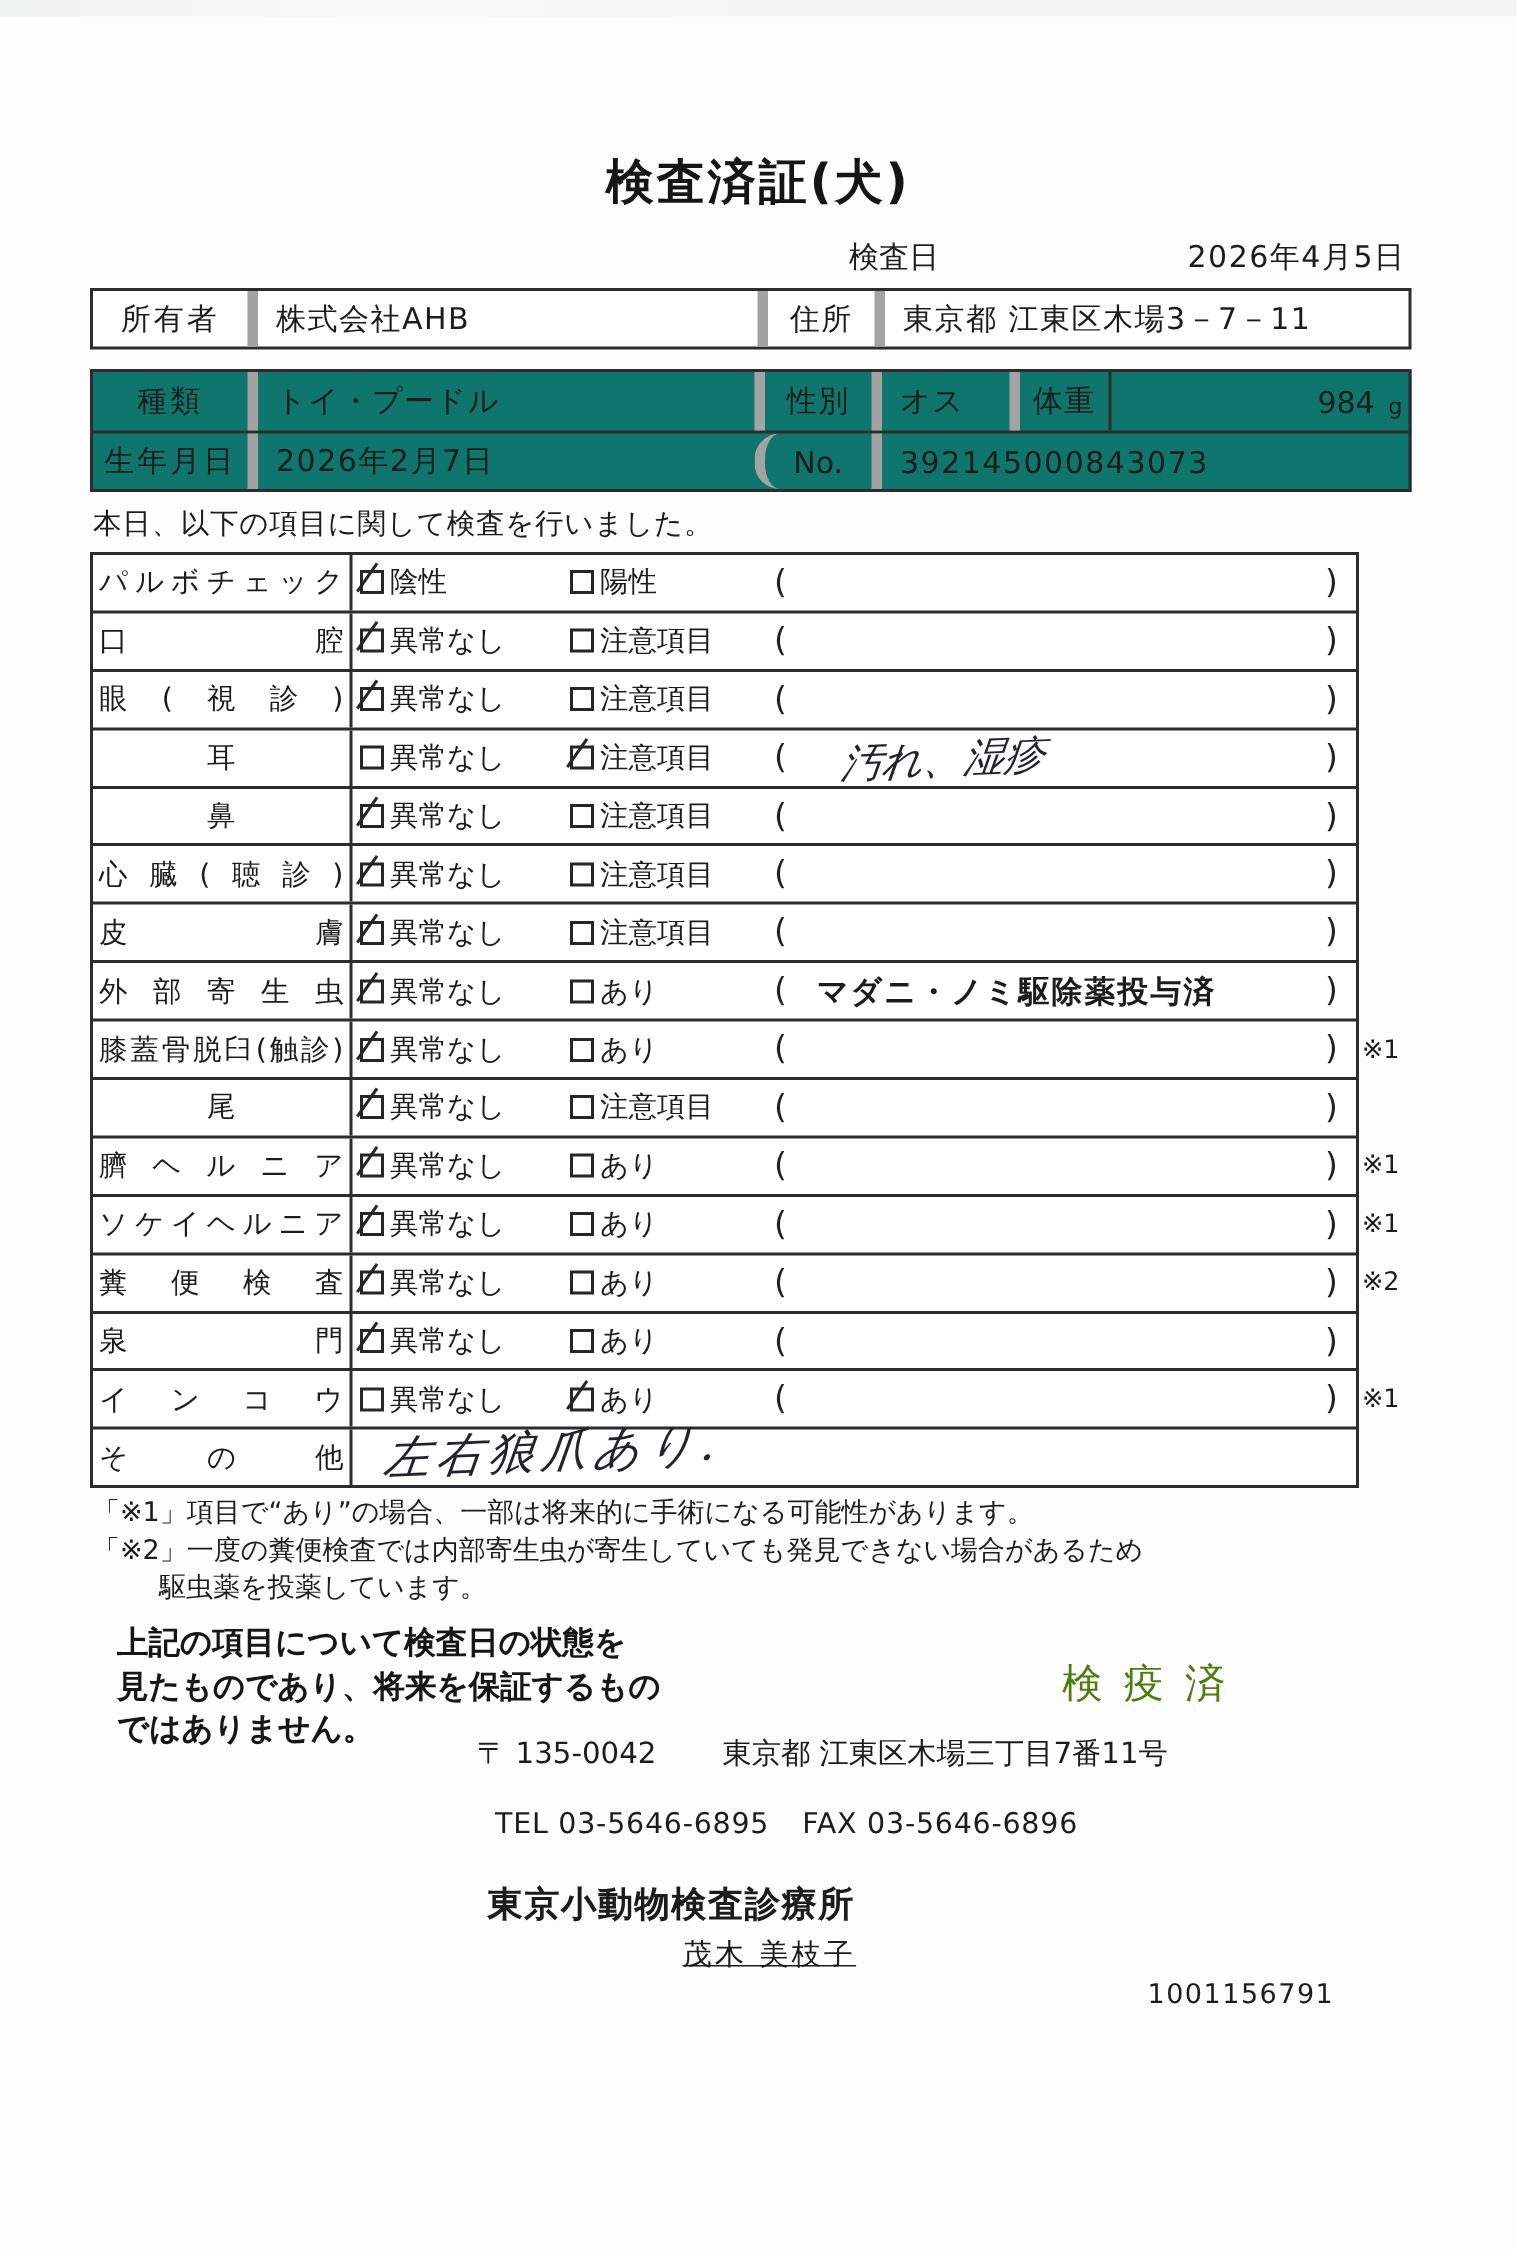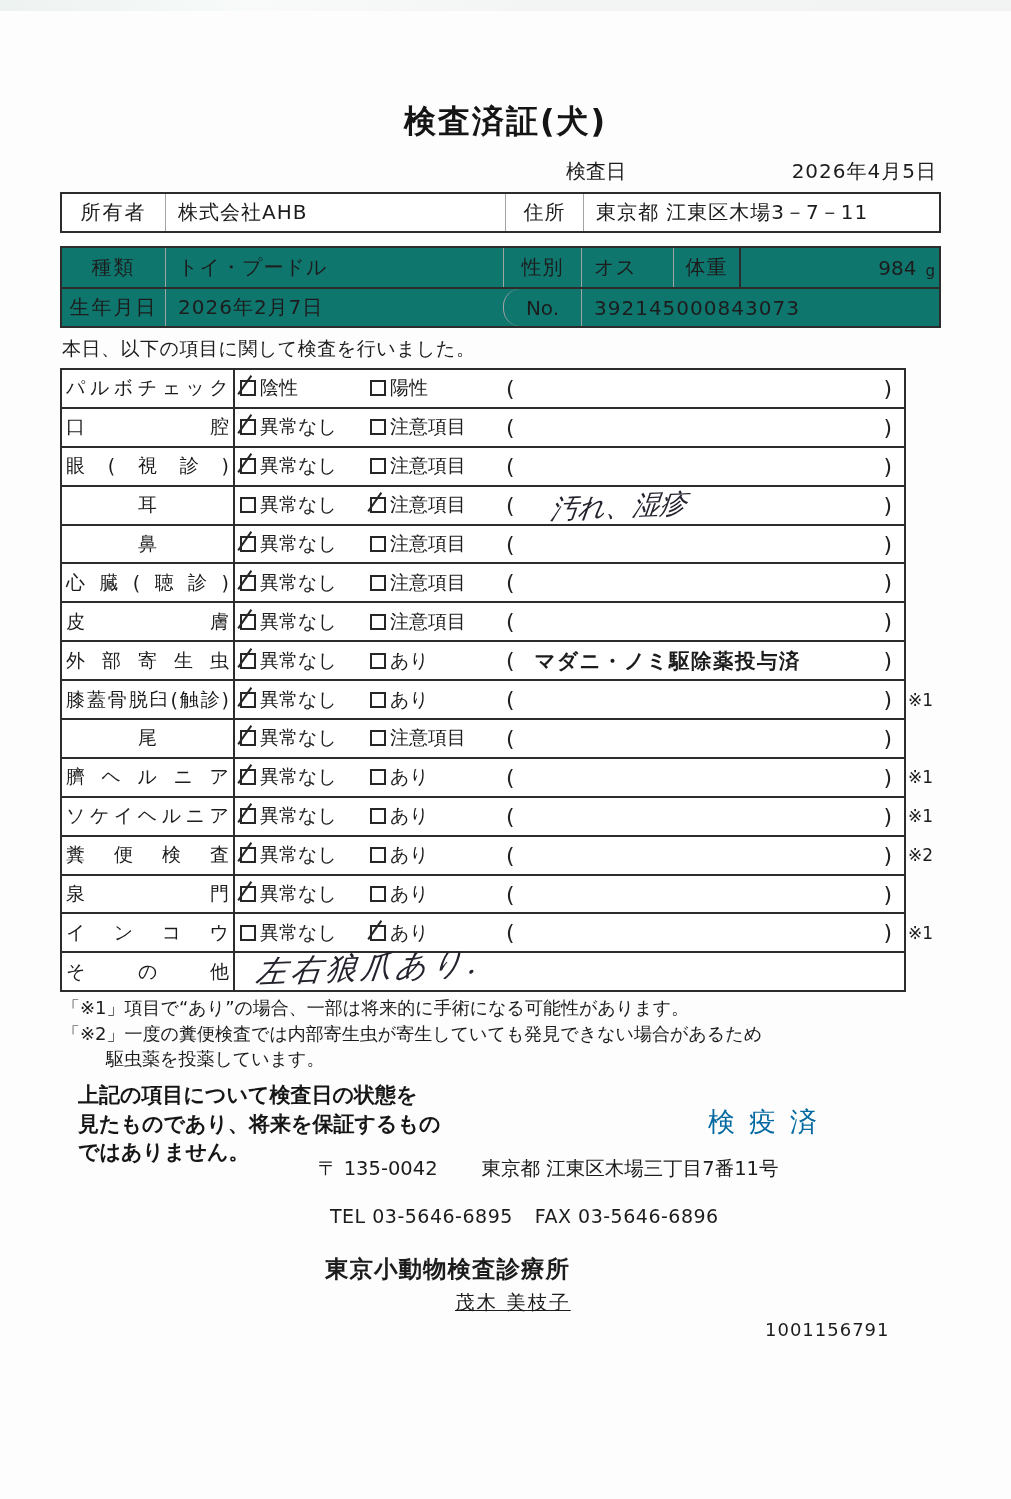--- a/index.html
+++ b/index.html
@@ -26,21 +26,21 @@
   .exam-date-value{position:absolute;right:74px;letter-spacing:1px;}
 
   
   .tableA{
     position:absolute;top:192px;left:60px;width:877px;
     display:grid;grid-template-columns:103px 340px 78px auto;
     border:2px solid #2c2c2c;background:#fff;
   }
   .tableA > div{height:37px;display:flex;align-items:center;font-size:20px;}
   .cell-label{justify-content:center;letter-spacing:2px;}
-  .cell-value{padding-left:12px;border-left:1px solid #a3a3a3;letter-spacing:1px;}
+  .cell-value{padding-left:12px;border-left:7px solid #a3a3a3;letter-spacing:1px;}
 
   
   .tableB{position:absolute;top:246px;left:60px;width:877px;border:2px solid #2c2c2c;background:#0f766e;}
   .tableB .row1{display:grid;grid-template-columns:103px 338px 78px 92px 66px auto;border-bottom:2px solid #2c2c2c;}
   .tableB .row2{display:grid;grid-template-columns:103px 338px 78px auto;}
   .tableB .row1 > div{height:39px;display:flex;align-items:center;font-size:20px;}
   .tableB .row2 > div{height:37px;display:flex;align-items:center;font-size:20px;}
   .weight-cell{justify-content:flex-end;padding-right:4px;border-left:2px solid #2c2c2c;}
   .weight-unit{font-size:15px;margin-left:9px;margin-top:6px;}
 
@@ -54,21 +54,21 @@
   .irow{display:flex;height:36.9px;border-bottom:2px solid #2c2c2c;position:relative;}
   .irow:last-child{border-bottom:none;}
   .lcell{
     width:163px;flex:none;border-right:2px solid #2c2c2c;
     display:flex;justify-content:space-between;align-items:center;
     padding:0 4px;font-size:19px;overflow:hidden;
   }
   .lcell.single{justify-content:center;}
   .ccell{flex:1;display:flex;align-items:center;padding-left:5px;padding-right:12px;font-size:19px;}
   .opt{display:flex;align-items:center;flex:none;}
-  .opt1{width:130px;}
+  .opt1{width:140px;}
   .opt2{width:136px;}
   .cb{width:12px;height:12px;border:2px solid #262626;position:relative;flex:none;margin-right:4px;background:#fff;}
   .cb.checked::after{
     content:"";position:absolute;width:23px;height:2px;background:#262626;
     left:-3px;bottom:-1px;transform:rotate(-55deg);transform-origin:left bottom;
   }
   .paren{font-size:22px;font-weight:400;color:#222;}
   .pcontent{flex:1;padding:0 8px;white-space:nowrap;overflow:visible;}
   .pcontent.printedval{font-weight:700;font-size:20.5px;letter-spacing:1.5px;padding-left:20px;}
   .hand{
@@ -80,21 +80,21 @@
   .notemark{
     position:absolute;right:-46px;top:50%;transform:translateY(-50%);
     font-size:17px;width:42px;text-align:left;padding-left:6px;color:#1c1c1c;
   }
 
   .footnote1{position:absolute;top:996px;left:62px;margin:0;font-size:18px;}
   .footnote2{position:absolute;top:1021px;left:62px;margin:0;font-size:18px;line-height:25px;}
   .footnote2 .indent{padding-left:44px;display:block;}
 
   .disclaimer{position:absolute;top:1069px;left:66px;margin:12px;font-size:21px;font-weight:700;line-height:28.5px;color:#161616;}
-  .stamp{position:absolute;top:1104px;left:708px;font-size:27px;letter-spacing:14px;color:#0369a1;}
+  .stamp{position:absolute;top:1104px;left:708px;font-size:27px;letter-spacing:14px;color:#4d7c0f;}
 
   .addr-line{position:absolute;top:1155px;left:318px;display:flex;gap:44px;font-size:19.5px;}
   .tel-line{position:absolute;top:1205px;left:330px;display:flex;gap:22px;font-size:19px;letter-spacing:.5px;}
   .clinic-name{position:absolute;top:1253px;left:325px;font-size:23.5px;font-weight:600;letter-spacing:1px;}
   .examiner-name{position:absolute;top:1289px;left:455px;font-size:19.5px;letter-spacing:2px;text-decoration:underline;}
   .serial-number{position:absolute;top:1319px;left:765px;font-size:18px;letter-spacing:1px;}
 </style>
 </head>
 <body>
 

